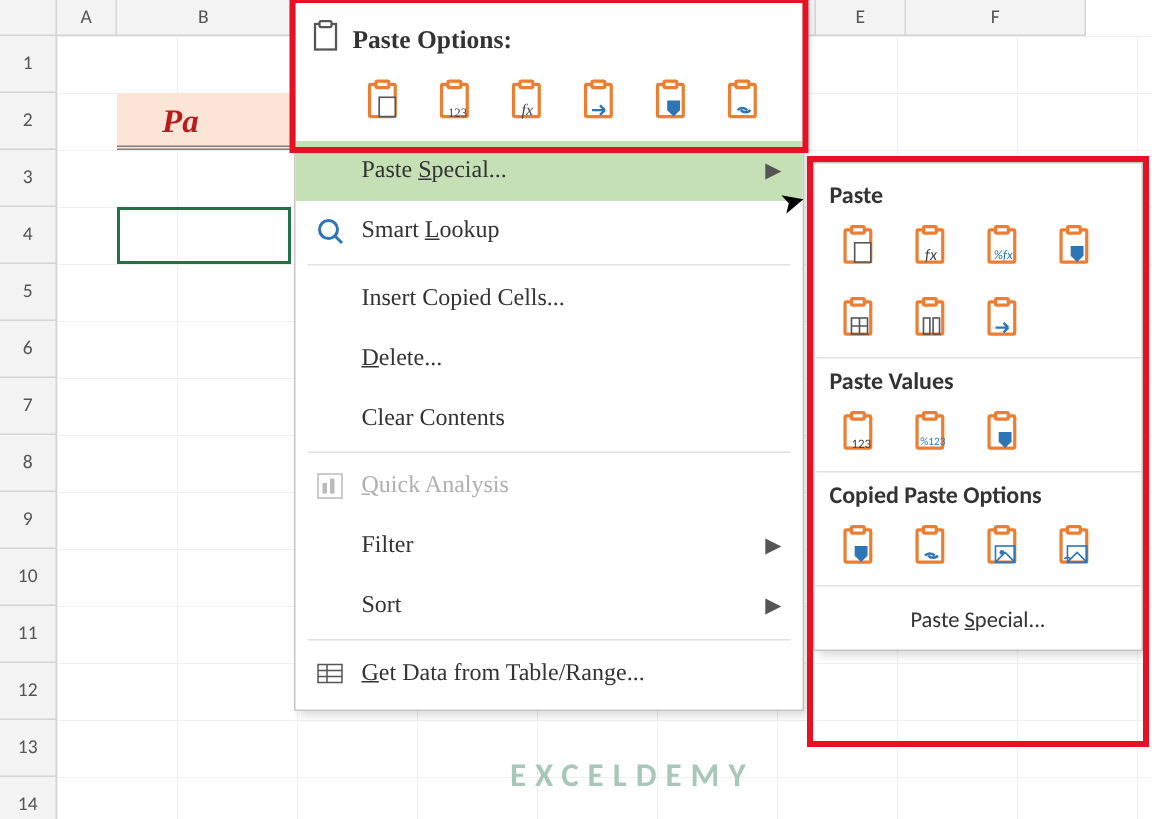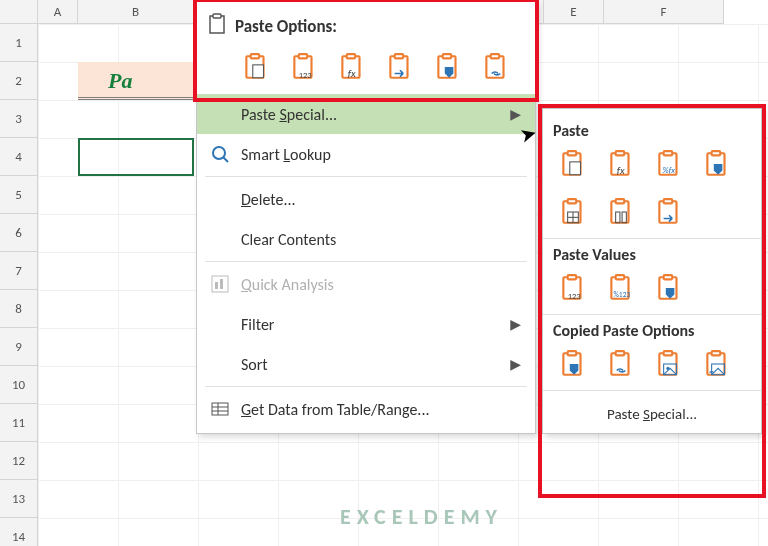--- a/index.html
+++ b/index.html
@@ -64,40 +64,41 @@
   .b2-cell {
     position:absolute;
     left:78px; top:62px;
     width:116px; height:38px;
     background:#fce4d6;
     border-bottom:3px double #7f7f7f;
     font-family: Georgia, serif;
     font-style: italic;
     font-weight: bold;
     font-size: 22px;
-    color:#15803d;
+    color:#b91c1c;
     line-height:38px;
     padding-left:30px;
     overflow:hidden;
   }
   .b4-sel {
     position:absolute;
     left:78px; top:138px;
     width:116px; height:38px;
     border:2px solid #217346;
   }
   
   .context-menu {
     position:absolute;
     left:196px; top:0;
     width:340px;
     background:#fff;
     border:1px solid #c6c6c6;
     box-shadow:3px 3px 6px rgba(0,0,0,.15);
     padding:4px 0;
+    font-family:Liberation Serif, serif;
   }
   .menu-item {
     display:flex;
     align-items:center;
     height:40px;
     padding:0 14px 0 10px;
     font-size:16px;
     color:#333;
     cursor:default;
     position:relative;
@@ -289,20 +290,24 @@
           <svg width="20" height="20">
             <circle cx="9" cy="9" r="6" fill="none" stroke="#2e75b6" stroke-width="2"></circle>
             <line x1="13" y1="13" x2="18" y2="18" stroke="#2e75b6" stroke-width="2"></line>
           </svg>
         </span>
     <span>Smart <u>L</u>ookup</span>
     </div>
       <div class="menu-sep"></div>
       <div class="menu-item">
         <span class="ic"></span>
+    <span>Insert Copied Cells...</span>
+    </div>
+      <div class="menu-item">
+        <span class="ic"></span>
     <span><u>D</u>elete...</span>
     </div>
       <div class="menu-item">
         <span class="ic"></span>
     <span>Clear Contents</span>
     </div>
       <div class="menu-sep"></div>
       <div class="menu-item disabled">
         <span class="ic">
           <svg width="20" height="20">

